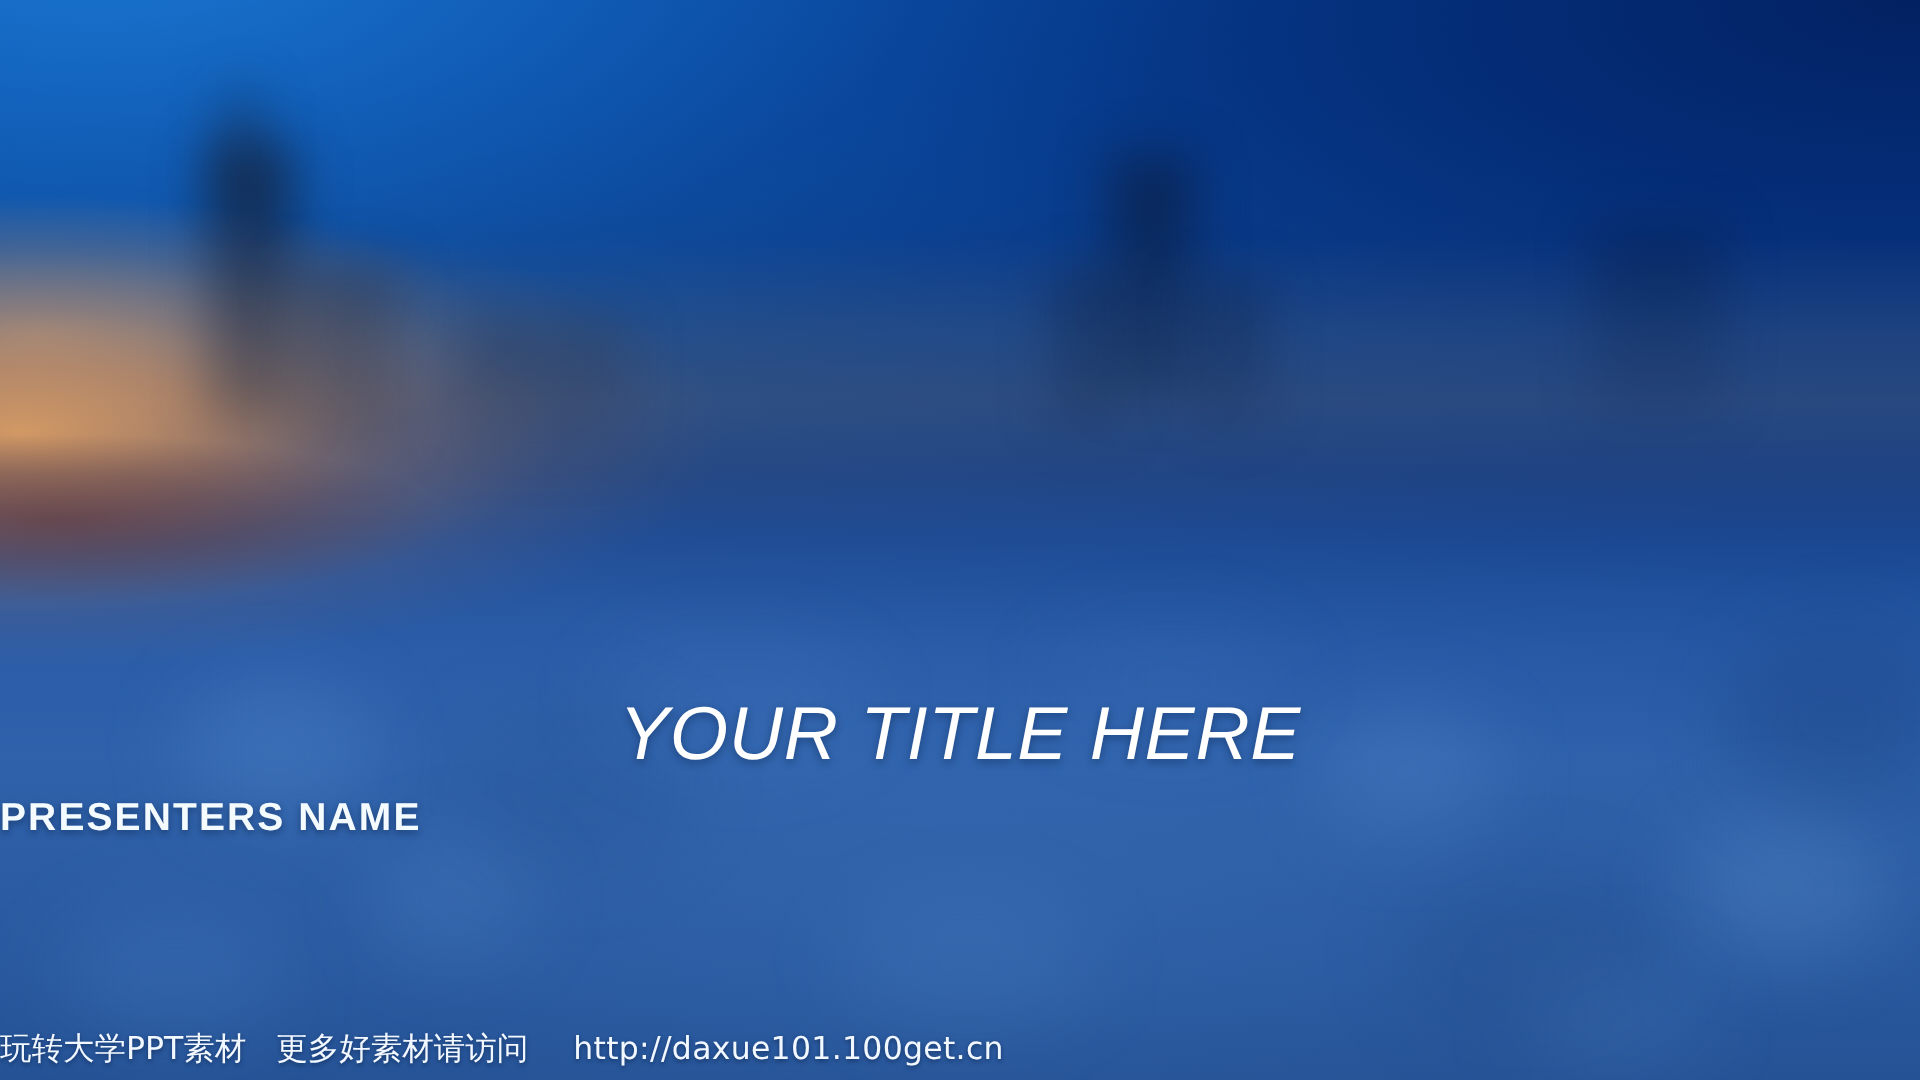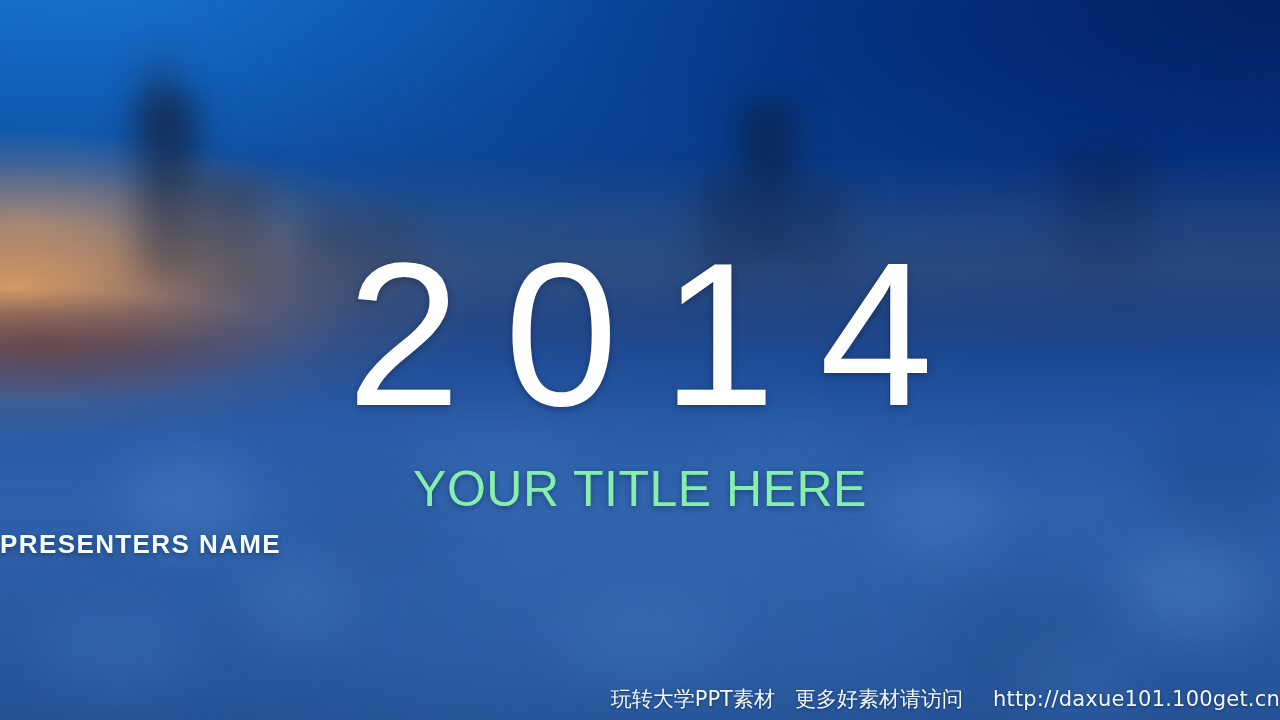--- a/index.html
+++ b/index.html
@@ -164,28 +164,29 @@
     white-space: nowrap;
     text-shadow: 0 2px 7px rgba(6,22,54,0.42);
   }
 
   #title {
     position: absolute;
     left: 0;
     top: 462px;
     width: 1280px;
     text-align: center;
-    color: #86efac;
+    color: #ffffff;
     font-family: "Liberation Sans", "DejaVu Sans", sans-serif;
     font-weight: 300;
     font-size: 50px;
     line-height: 54px;
     letter-spacing: 0.5px;
     white-space: nowrap;
     text-shadow: 0 2px 6px rgba(6,22,54,0.40);
+    font-style: italic;
   }
 
   #presenter {
     position: absolute;
     left: 0;
     top: 529px;
     width: 1280px;
     text-align: left;
     color: #f4fbff;
     font-family: "Liberation Sans", "DejaVu Sans", sans-serif;
@@ -195,21 +196,21 @@
     letter-spacing: 1.4px;
     white-space: nowrap;
     text-shadow: 0 2px 5px rgba(6,22,54,0.45);
   }
 
   #footer {
     position: absolute;
     left: 0;
     top: 686px;
     width: 1280px;
-    text-align: right;
+    text-align: left;
     color: #f2f8ff;
     font-family: "DejaVu Sans", "Liberation Sans", sans-serif;
     font-weight: 400;
     font-size: 21px;
     line-height: 26px;
     white-space: nowrap;
     text-shadow: 0 1px 3px rgba(8,26,60,0.55);
   }
   #footer .seg { display: inline-block; vertical-align: baseline; }
   #footer .gap-sm { display: inline-block; width: 20px; }
@@ -251,21 +252,20 @@
     <div class="bokeh" style="left:400px;  top:430px; width:180px; height:76px;  background:rgba(92,150,218,0.13);"></div>
     <div class="bokeh" style="left:300px;  top:470px; width:160px; height:110px; background:rgba(24,60,120,0.16);"></div>
     <div class="bokeh" style="left:930px;  top:580px; width:180px; height:110px; background:rgba(20,54,112,0.16);"></div>
     <div class="bokeh" style="left:1150px; top:420px; width:150px; height:120px; background:rgba(14,44,100,0.22);"></div>
   </div>
 
   <div class="bg-layer bg-veil"></div>
 
   <div class="fg">
 
-    <div id="year">2014</div>
 
     <div id="title">YOUR TITLE HERE</div>
 
     <div id="presenter">PRESENTERS NAME</div>
 
     <div id="footer">
       <span class="seg">玩转大学PPT素材</span><span class="gap-sm"></span><span class="seg">更多好素材请访问</span><span class="gap-lg"></span><span class="seg url">http://daxue101.100get.cn</span>
     </div>
 
   </div>

